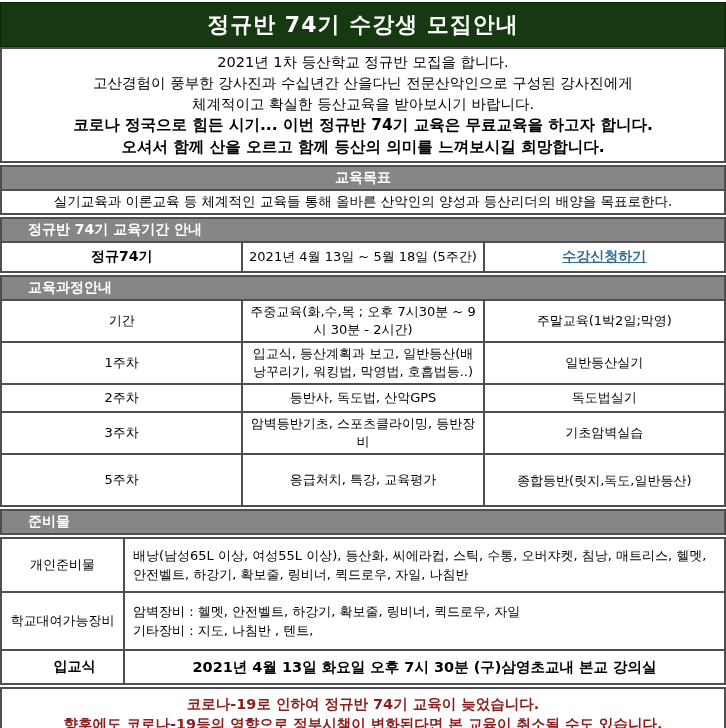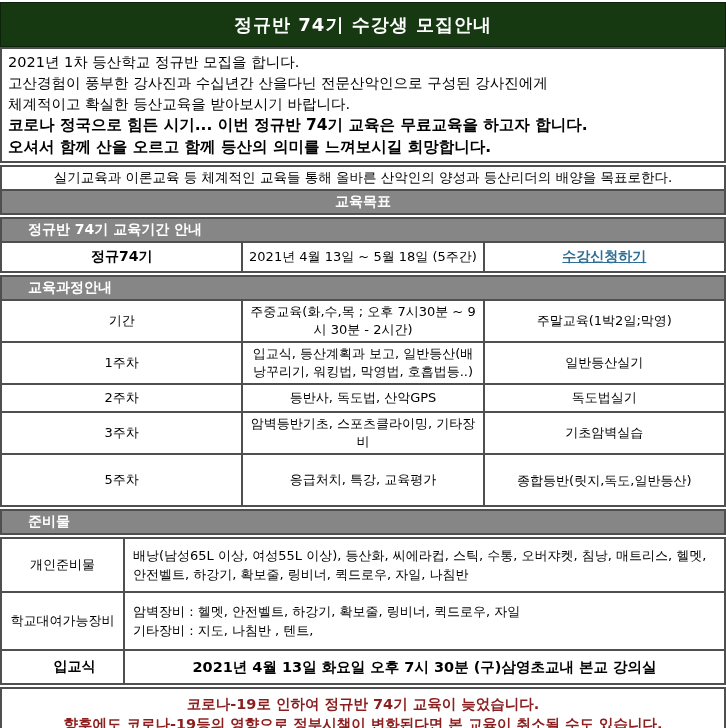--- a/index.html
+++ b/index.html
@@ -22,36 +22,37 @@
     height: 45px;
     background: #163912;
     border: 1px solid #0d230b;
     display: flex;
     align-items: center;
     justify-content: center;
   }
   .title-bar h1 {
     margin: 0;
     color: #ffffff;
-    font-size: 18px;
+    font-size: 22px;
     font-weight: bold;
     letter-spacing: 1px;
     text-align: center;
   }
   table {
     width: 100%;
     border-collapse: collapse;
     table-layout: fixed;
   }
   .sect { margin-top: 2px; }
   td, th {
     border: 2px solid #4f4f4f;
     font-size: 13px;
     padding: 2px 4px;
     vertical-align: middle;
+    text-align: center;
   }
   
   .intro-table td { padding: 3px 6px; }
   .intro-line { font-size: 14.5px; line-height: 21px; }
   .intro-line.bold { font-weight: bold; font-size: 15.5px; line-height: 21.5px; }
   
   .sec-header {
     background: #868686;
     color: #ffffff;
     font-weight: bold;
@@ -122,24 +123,24 @@
       <div class="intro-line bold">코로나 정국으로 힘든 시기... 이번 정규반 74기 교육은 무료교육을 하고자 합니다.</div>
       <div class="intro-line bold">오셔서 함께 산을 오르고 함께 등산의 의미를 느껴보시길 희망합니다.</div>
     </td>
         </tr>
   </tbody>
     </table>
 
   <table class="sect">
     <tbody>
         <tr>
+          <td class="sec-header center">교육목표</td>
+        </tr>
+    <tr>
           <td class="goal-content">실기교육과 이론교육 등 체계적인 교육들 통해 올바른 산악인의 양성과 등산리더의 배양을 목표로한다.</td>
-        </tr>
-    <tr>
-          <td class="sec-header center">교육목표</td>
         </tr>
   </tbody>
     </table>
 
   <table class="sect">
     <tbody>
         <tr>
           <td class="sec-header left" colspan="3">정규반 74기 교육기간 안내</td>
         </tr>
     <tr class="period-row">
@@ -167,21 +168,21 @@
       <td class="curr-mid">입교식, 등산계획과 보고, 일반등산(배낭꾸리기, 워킹법, 막영법, 호흡법등..)</td>
       <td class="col-right">일반등산실기</td>
     </tr>
     <tr class="curr-row">
       <td class="col-label">2주차</td>
       <td class="curr-mid">등반사, 독도법, 산악GPS</td>
       <td class="col-right">독도법실기</td>
     </tr>
     <tr class="curr-row">
       <td class="col-label">3주차</td>
-      <td class="curr-mid">암벽등반기초, 스포츠클라이밍, 기타장비</td>
+      <td class="curr-mid">암벽등반기초, 스포츠클라이밍, 등반장비</td>
       <td class="col-right">기초암벽실습</td>
     </tr>
     <tr class="curr-row tall">
       <td class="col-label">5주차</td>
       <td class="curr-mid">응급처치, 특강, 교육평가</td>
       <td class="col-right wrap2">종합등반(릿지,독도,일반등산)</td>
     </tr>
   </tbody>
     </table>
 

